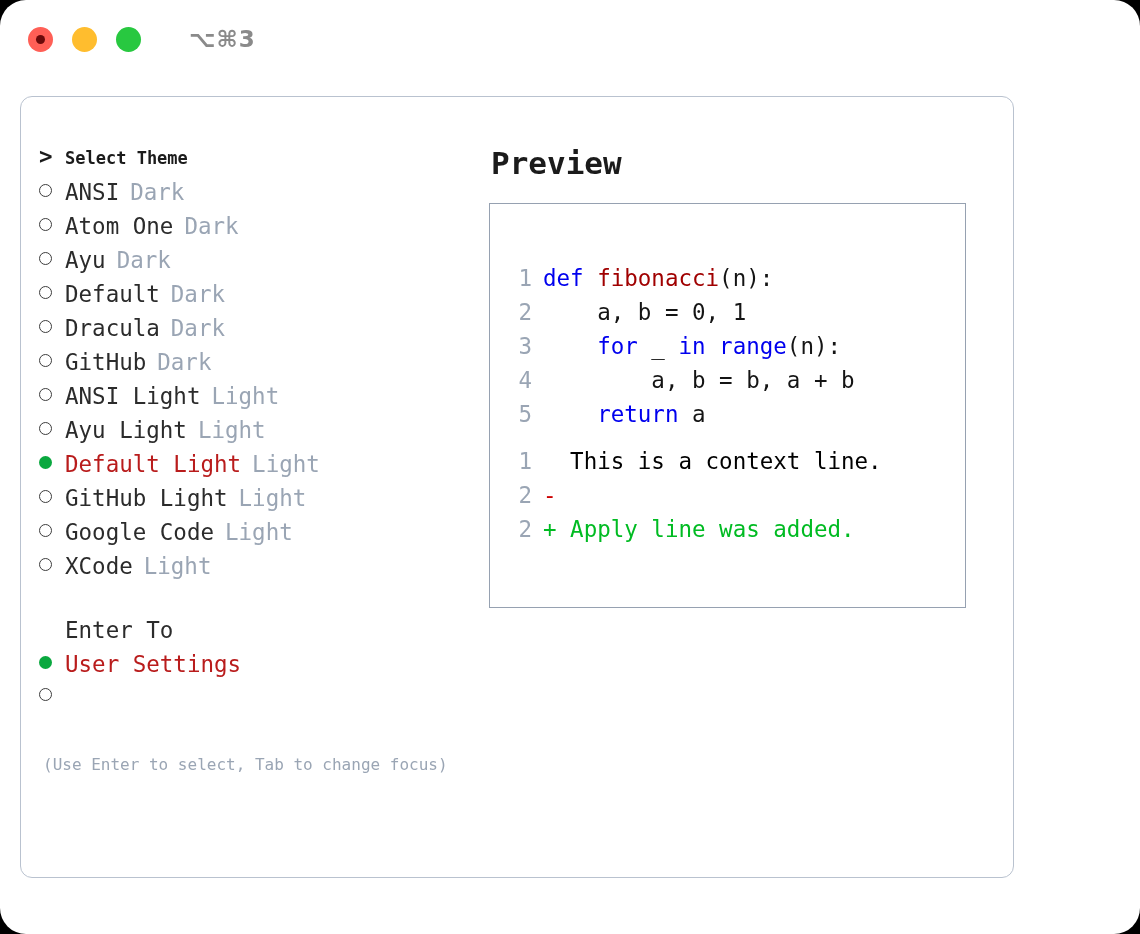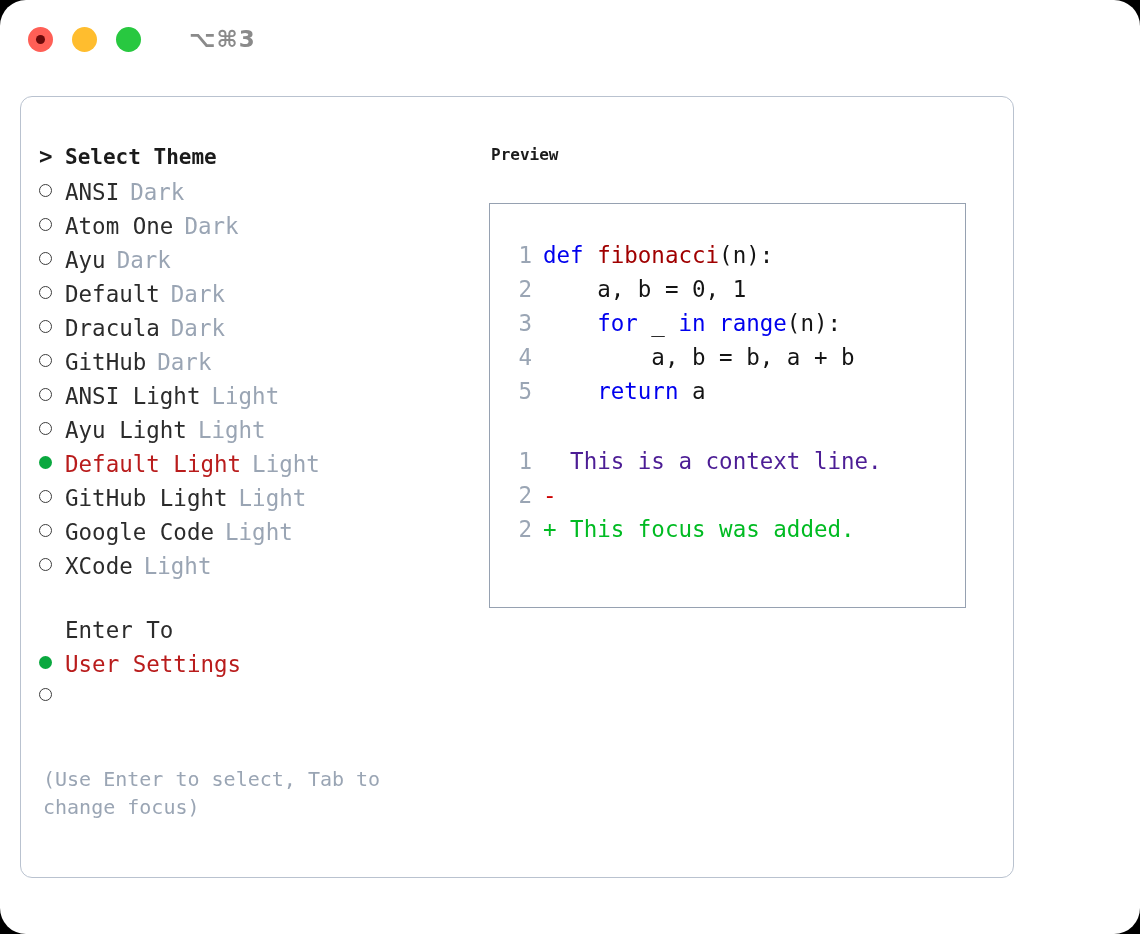--- a/index.html
+++ b/index.html
@@ -100,21 +100,21 @@
     display: inline-block;
     width: 26px;
     flex: 0 0 26px;
     text-align: left;
     font-size: 22.5px;
     line-height: 1;
   }
   .section-title {
     font-weight: bold;
     color: #1b1b1b;
-    font-size: 21px;
+    font-size: 17px;
   }
   .label { color: #2b2b2b; }
   .label.selected { color: #b91c1c; }
   .tag {
     color: #9aa5b4;
     margin-left: 11px;
   }
   .bullet-dot {
     display: inline-block;
     width: 13px;
@@ -137,34 +137,33 @@
     top: -3px;
   }
   .caret {
     color: #1b1b1b;
     font-weight: bold;
   }
   .spacer-20 { height: 22px; }
   .spacer-30 { height: 30px; }
   .hint {
     color: #9aa5b4;
-    font-size: 20px;
-    line-height: 28px;
+    font-size: 16px;
+    line-height: 48px;
     width: 410px;
     padding-left: 4px;
-    margin-top: 24px;
   }
   
   .right-col {
     flex: 1;
     padding: 48px 0 0 0;
     position: relative;
   }
   .preview-title {
-    font-size: 16px;
+    font-size: 31px;
     font-weight: bold;
     color: #1b1b1b;
     margin-left: 2px;
   }
   .preview-box {
     position: absolute;
     left: 0px;
     top: 106px;
     width: 477px;
     height: 405px;
@@ -180,25 +179,25 @@
     font-size: 22.5px;
     white-space: pre;
   }
   .lineno {
     color: #9aa5b4;
     width: 28px;
     flex: 0 0 28px;
     text-align: right;
     margin-right: 11px;
   }
-  .code-text { color: #141414; }
+  .code-text { color: #141414; margin-top: 23px; }
   .kw   { color: #0000ee; }
   .fn   { color: #a00000; }
   .blank-line { height: 36px; }
-  .diff-ctx { color: #4c1d95; }
+  .diff-ctx { color: #000000; }
   .diff-del { color: #cc0000; }
   .diff-add { color: #00bb22; }
 </style>
 </head>
 <body>
 
 <div class="window">
 
   <div class="titlebar">
     <div class="lights">
@@ -314,20 +313,20 @@
               <div class="code-line"><span class="lineno">1</span><span class="code-text"><span class="kw">def </span><span class="fn">fibonacci</span><span>(n):</span></span></div>
               <div class="code-line"><span class="lineno">2</span><span class="code-text"><span>    a, b = 0, 1</span></span></div>
               <div class="code-line"><span class="lineno">3</span><span class="code-text"><span>    </span><span class="kw">for</span><span> _ </span><span class="kw">in</span><span> </span><span class="kw">range</span><span>(n):</span></span></div>
               <div class="code-line"><span class="lineno">4</span><span class="code-text"><span>        a, b = b, a + b</span></span></div>
               <div class="code-line"><span class="lineno">5</span><span class="code-text"><span>    </span><span class="kw">return</span><span> a</span></span></div>
             </div>
           <div class="blank-line"></div>
           <div id="diff-block">
               <div class="code-line"><span class="lineno">1</span><span class="diff-ctx">  </span><span class="diff-ctx">This is a context line.</span></div>
               <div class="code-line"><span class="lineno">2</span><span class="diff-del">- </span></div>
-              <div class="code-line"><span class="lineno">2</span><span class="diff-add">+ </span><span class="diff-add">This focus was added.</span></div>
+              <div class="code-line"><span class="lineno">2</span><span class="diff-add">+ </span><span class="diff-add">Apply line was added.</span></div>
             </div>
         </div>
       </div>
 
     </div>
   </div>
 </div>
 
 </body></html>

